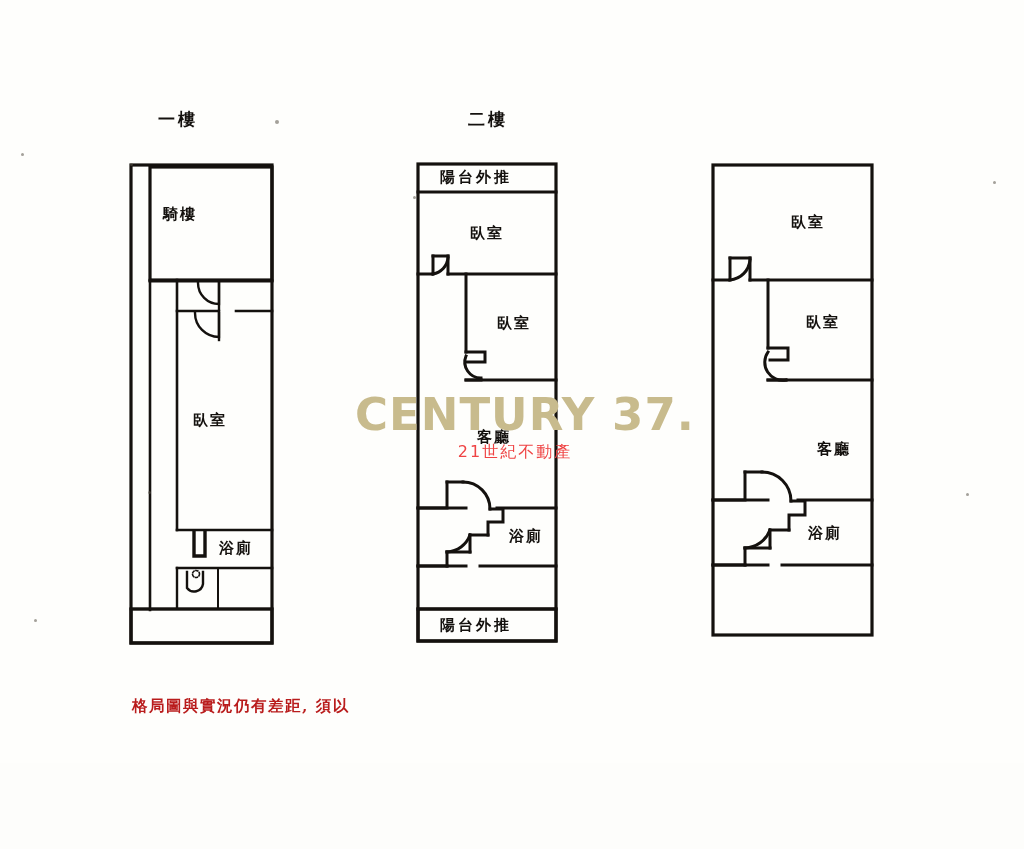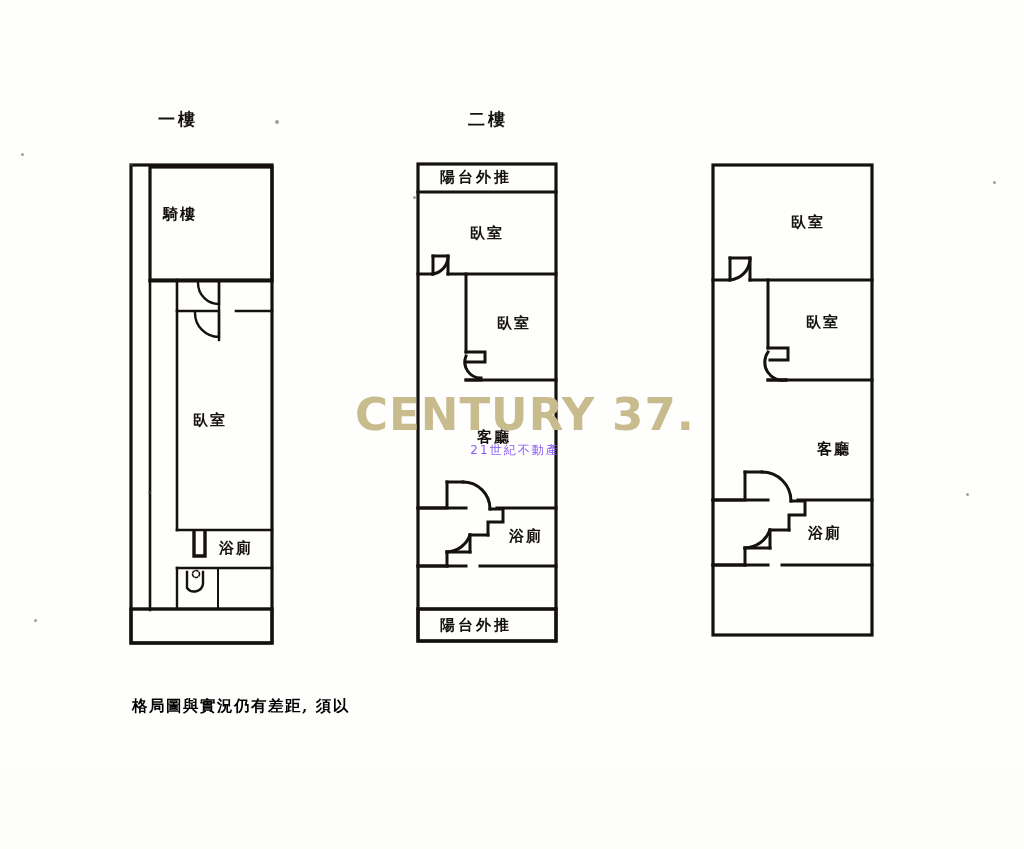--- a/index.html
+++ b/index.html
@@ -52,21 +52,21 @@
   .room-label.wide { letter-spacing: 3px; font-size: 15px; }
   .disclaimer {
     position: absolute;
     left: 132px;
     top: 692px;
     font-family: "DejaVu Serif", "Liberation Serif", serif;
     font-weight: bold;
     font-size: 15.5px;
     line-height: 27px;
     letter-spacing: 1.5px;
-    color: #000000;
+    color: #b91c1c;
     white-space: nowrap;
   }
   #watermark {
     position: absolute;
     left: 355px;
     top: 392px;
     width: 320px;
     text-align: center;
     pointer-events: none;
   }
@@ -78,23 +78,23 @@
     color: #c8bb8d;
     line-height: 46px;
     white-space: nowrap;
   }
   #wm-dot {
     font-size: 45px;
     color: #c8bb8d;
   }
   #wm-sub {
     font-family: "DejaVu Sans", "Liberation Sans", sans-serif;
-    font-size: 12px;
+    font-size: 16px;
     letter-spacing: 2px;
-    color: #8b5cf6;
+    color: #ef4444;
     margin-top: 4px;
     white-space: nowrap;
   }
   .speck {
     position: absolute;
     background: #5a5348;
     border-radius: 50%;
     opacity: .55;
   }
 </style>

